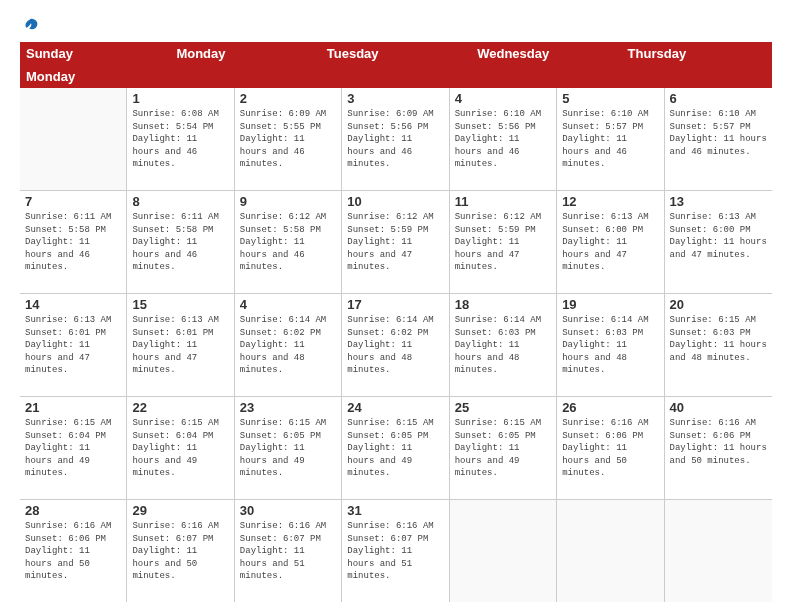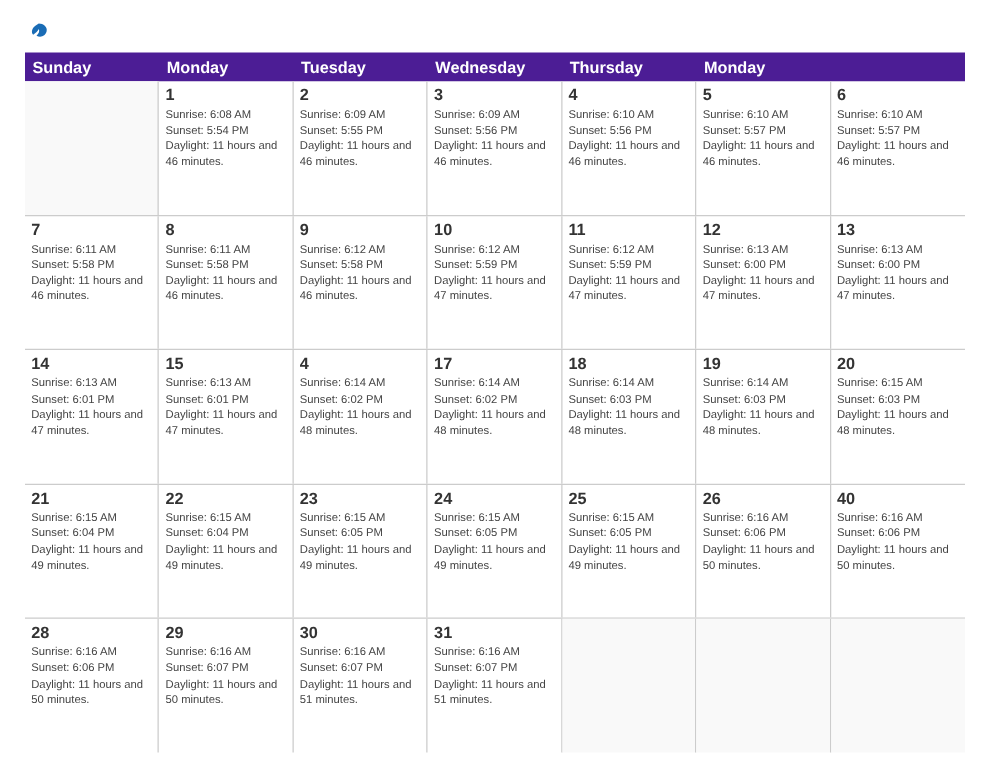--- a/index.html
+++ b/index.html
@@ -55,22 +55,22 @@
       font-size: 16px;
       color: #555;
     }
     .calendar {
       flex: 1;
       display: flex;
       flex-direction: column;
     }
     .cal-header {
       display: grid;
-      grid-template-columns: repeat(7, 1fr);
-      background: #4c1d95;
+      grid-template-columns: repeat(5, 1fr);
+      background: #b91c1c;
       color: white;
       font-size: 13px;
       font-weight: bold;
     }
     .cal-header-cell {
       padding: 4px 6px;
       text-align: left;
     }
     .cal-body {
       flex: 1;
@@ -104,20 +104,21 @@
     .day-num {
       font-size: 13px;
       font-weight: bold;
       color: #333;
       margin-bottom: 2px;
     }
     .day-info {
       font-size: 9px;
       color: #444;
       line-height: 1.4;
+      font-family: Liberation Mono, monospace;
     }
   </style>
 </head>
 <body>
 
 <div class="page">
   <div class="header">
     <div class="logo">
       <div class="logo-text">
         <span class="logo-general"></span>

